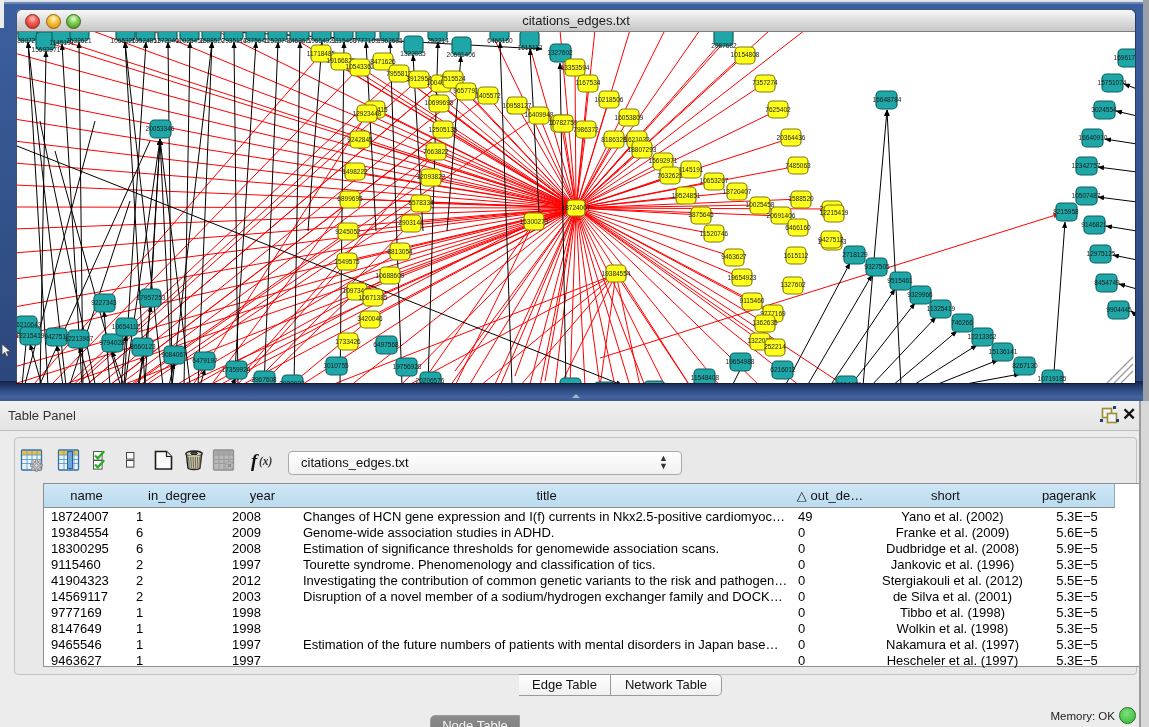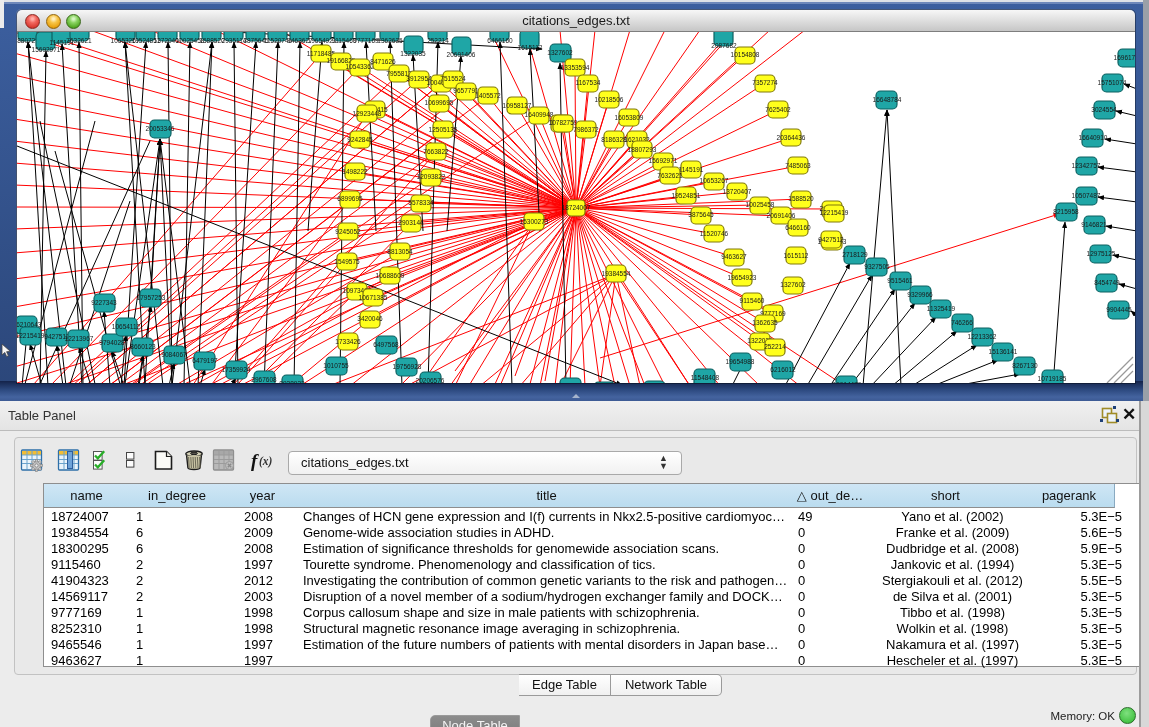--- a/index.html
+++ b/index.html
@@ -32,23 +32,23 @@
   #container{left:14px;top:36px;width:1121px;height:236px;background:#e9e9e9;border:1px solid #c2c2c2;border-radius:4px;}
   #dropdown{left:273px;top:13px;width:392px;height:22px;background:linear-gradient(#fff,#f1f1f1);border:1px solid #a9a9a9;border-radius:4px;}
   #ddtext{left:12px;top:3px;font-size:13px;color:#111;}
   #ddarrows{left:370px;top:2px;font-size:9px;color:#333;line-height:8px;}
   
   #table{left:3px;top:45px;width:1116px;height:182px;background:#fff;border:1px solid #8e8e8e;margin-left:25px;}
   .hc{position:absolute;top:0;height:23px;background:linear-gradient(#cfe6f5,#badcef);border-right:1px solid #89aac1;
       font-size:13px;color:#111;text-align:center;line-height:23px;border-bottom:1px solid #8e8e8e;}
   .row{position:absolute;left:0;width:1095px;height:16px;font-size:13px;color:#000;white-space:nowrap;}
   .c0{position:absolute;left:7px;}  .c1{position:absolute;left:92px;}
-  .c2{position:absolute;left:200px;}.c3{position:absolute;left:259px;}
+  .c2{position:absolute;left:188px;}.c3{position:absolute;left:259px;}
   .c4{position:absolute;left:754px;}.c5{position:absolute;left:830px;text-align:center;width:157px;}
-  .c6{position:absolute;left:988px;text-align:right;width:90px;}
+  .c6{position:absolute;left:988px;text-align:center;width:90px;}
   #vscroll{position:absolute;right:1px;top:24px;width:15px;height:156px;background:linear-gradient(90deg,#e9e9e9,#f7f7f7);border-left:1px solid #d0d0d0;}
   #vthumb{position:absolute;left:3px;top:2px;width:9px;height:20px;border-radius:5px;background:#b3b3b3;}
   
   #tabs{left:430px;top:273px;height:22px;font-size:13px;}
   .seg{position:absolute;top:0;height:20px;line-height:20px;text-align:center;border:1px solid #9a9a9a;}
   #seg1{left:0;width:88px;background:linear-gradient(#8c8c8c,#7b7b7b);color:#f4f4f4;border-radius:5px 0 0 5px;margin-top:41px;}
   #seg2{left:89px;width:91px;background:linear-gradient(#fff,#f0f0f0);color:#111;border-left:none;}
   #seg3{left:181px;width:110px;background:linear-gradient(#fff,#f0f0f0);color:#111;border-left:none;border-radius:0 5px 5px 0;}
   #mem{left:1035px;top:309px;width:80px;text-align:right;font-size:11.5px;color:#222;}
   #memdot{left:1119px;top:306px;width:15px;height:15px;border-radius:50%;background:radial-gradient(circle at 45% 35%,#7fe07f,#2eb82e);border:1.5px solid #2b6b2b;}
@@ -739,21 +739,21 @@
           <span class="c4">0</span>
           <span class="c5">Dudbridge et al. (2008)</span>
           <span class="c6">5.9E−5</span>
         </div>
 <div class="row" style="top:73px">
           <span class="c0">9115460</span>
           <span class="c1">2</span>
           <span class="c2">1997</span>
           <span class="c3">Tourette syndrome. Phenomenology and classification of tics.</span>
           <span class="c4">0</span>
-          <span class="c5">Jankovic et al. (1994)</span>
+          <span class="c5">Jankovic et al. (1996)</span>
           <span class="c6">5.3E−5</span>
         </div>
 <div class="row" style="top:89px">
           <span class="c0">41904323</span>
           <span class="c1">2</span>
           <span class="c2">2012</span>
           <span class="c3">Investigating the contribution of common genetic variants to the risk and pathogen…</span>
           <span class="c4">0</span>
           <span class="c5">Stergiakouli et al. (2012)</span>
           <span class="c6">5.5E−5</span>
@@ -764,30 +764,28 @@
           <span class="c2">2003</span>
           <span class="c3">Disruption of a novel member of a sodium/hydrogen exchanger family and DOCK…</span>
           <span class="c4">0</span>
           <span class="c5">de Silva et al. (2001)</span>
           <span class="c6">5.3E−5</span>
         </div>
 <div class="row" style="top:121px">
           <span class="c0">9777169</span>
           <span class="c1">1</span>
           <span class="c2">1998</span>
-          <span class="c3">Corpus callosum shape and size in male patients with schizophrenia.</span>
           <span class="c4">0</span>
           <span class="c5">Tibbo et al. (1998)</span>
           <span class="c6">5.3E−5</span>
         </div>
 <div class="row" style="top:137px">
-          <span class="c0">8252310</span>
+          <span class="c0">8147649</span>
           <span class="c1">1</span>
           <span class="c2">1998</span>
-          <span class="c3">Structural magnetic resonance image averaging in schizophrenia.</span>
           <span class="c4">0</span>
           <span class="c5">Wolkin et al. (1998)</span>
           <span class="c6">5.3E−5</span>
         </div>
 <div class="row" style="top:153px">
           <span class="c0">9465546</span>
           <span class="c1">1</span>
           <span class="c2">1997</span>
           <span class="c3">Estimation of the future numbers of patients with mental disorders in Japan base…</span>
           <span class="c4">0</span>

